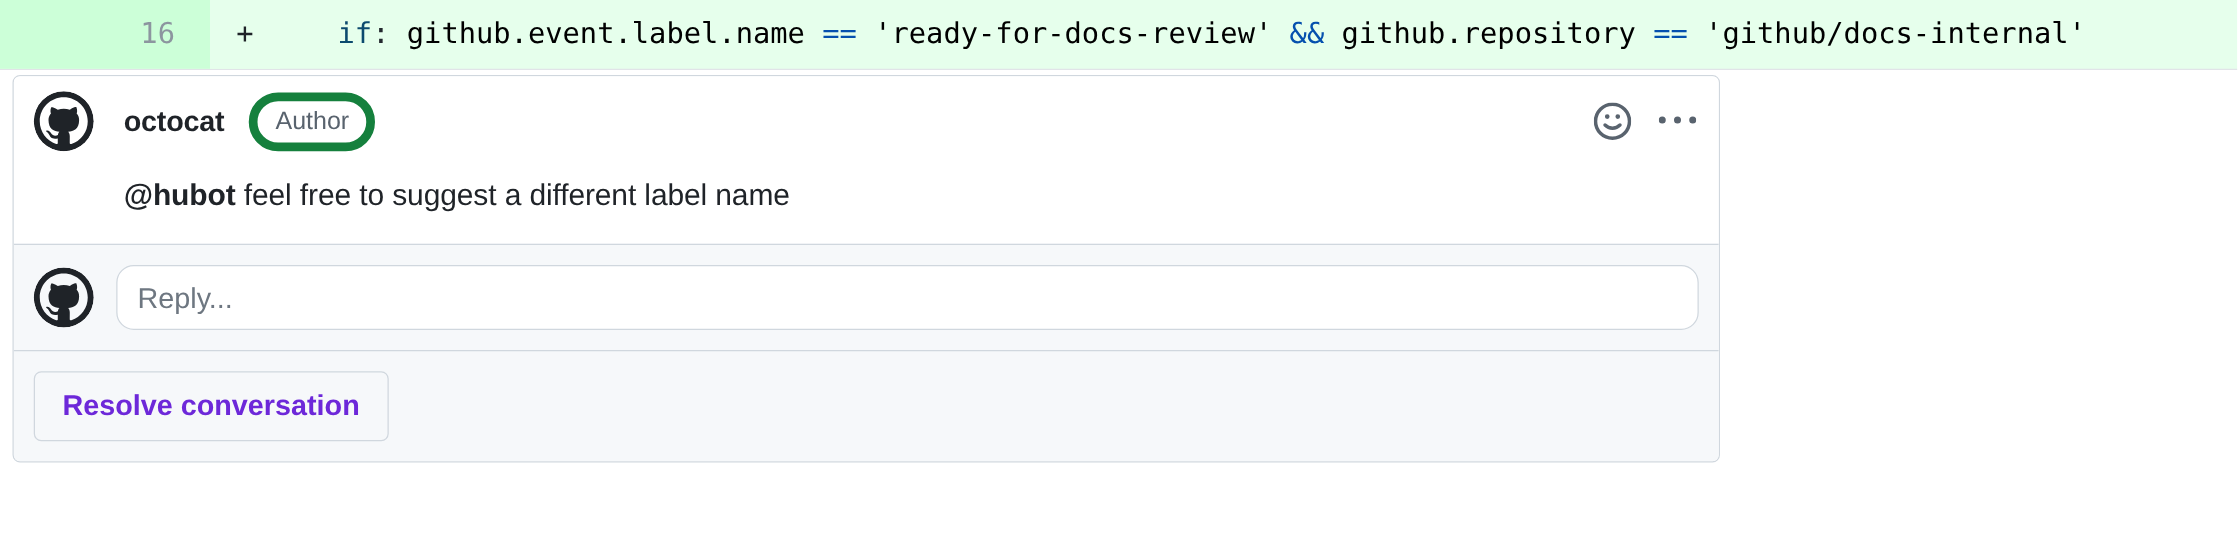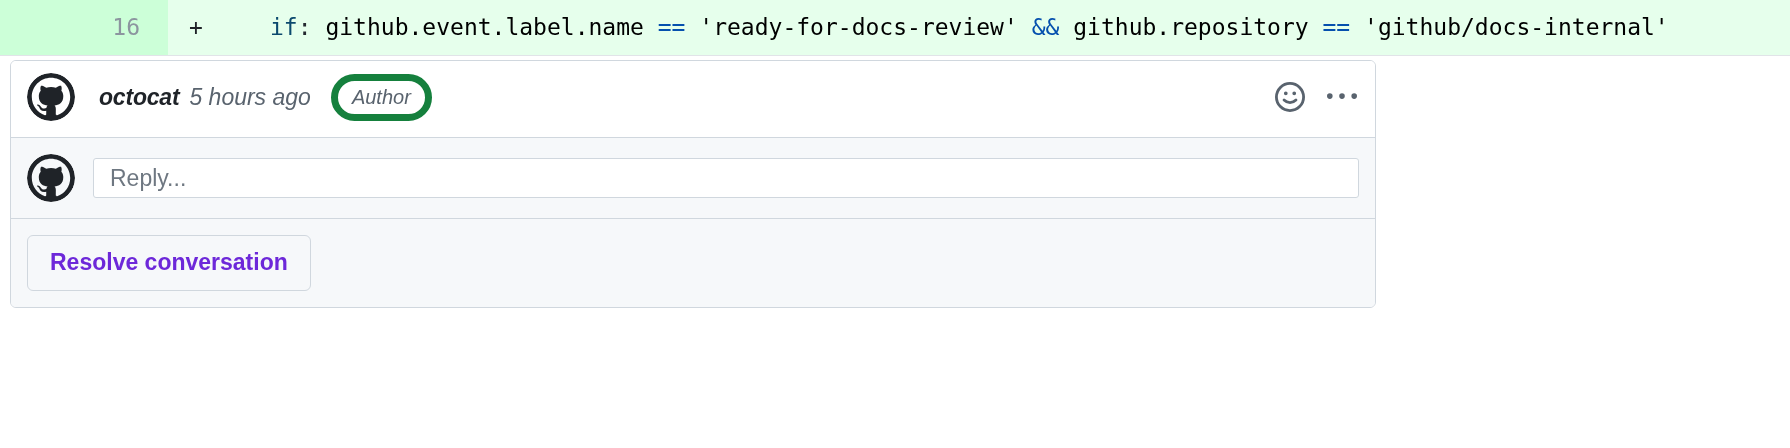--- a/index.html
+++ b/index.html
@@ -77,21 +77,20 @@
   .comment {
     background: #ffffff;
     padding: 16px 16px 20px 16px;
   }
 
   .comment-header {
     display: flex;
     align-items: center;
     height: 40px;
     position: relative;
-    font-style: italic;
   }
 
   .avatar {
     width: 48px;
     height: 48px;
     border-radius: 50%;
     background: #ffffff;
     flex: 0 0 auto;
     display: block;
   }
@@ -159,23 +158,23 @@
   .reply-row {
     display: flex;
     align-items: center;
     background: #f6f8fa;
     border-top: 1px solid #d0d7de;
     padding: 16px;
     gap: 18px;
   }
   .reply-input {
     flex: 1;
-    height: 40px;
+    height: 52px;
     border: 1px solid #d0d7de;
-    border-radius: 3px;
+    border-radius: 14px;
     background: #ffffff;
     padding: 0 16px;
     font-family: "Liberation Sans", sans-serif;
     font-size: 23px;
     color: #1f2328;
     outline: none;
   }
   .reply-input::placeholder { color: #6e7781; }
 
   
@@ -213,37 +212,39 @@
 
     <div class="comment">
 
       <div class="comment-header">
         <svg class="avatar" viewBox="0 0 16 16" aria-hidden="true">
           <circle cx="8" cy="8" r="8" fill="#1f2328"></circle>
           <path fill="#ffffff" transform="translate(1.6,1.6) scale(0.8)" d="M8 0C3.58 0 0 3.58 0 8c0 3.54 2.29 6.53 5.47 7.59.4.07.55-.17.55-.38 0-.19-.01-.82-.01-1.49-2.01.37-2.53-.49-2.69-.94-.09-.23-.48-.94-.82-1.13-.28-.15-.68-.52-.01-.53.63-.01 1.08.58 1.23.82.72 1.21 1.87.87 2.33.66.07-.52.28-.87.51-1.07-1.78-.2-3.64-.89-3.64-3.95 0-.87.31-1.59.82-2.15-.08-.2-.36-1.02.08-2.12 0 0 .67-.21 2.2.82.64-.18 1.32-.27 2-.27s1.36.09 2 .27c1.53-1.04 2.2-.82 2.2-.82.44 1.1.16 1.92.08 2.12.51.56.82 1.27.82 2.15 0 3.07-1.87 3.75-3.65 3.95.29.25.54.73.54 1.48 0 1.07-.01 1.93-.01 2.2 0 .21.15.46.55.38A8.01 8.01 0 0 0 16 8c0-4.42-3.58-8-8-8Z"></path>
         </svg>
 
         <span class="author-name">octocat</span>
-        <span class="timestamp">5 hours ago</span>
         <span class="author-badge">Author</span>
 
         <div class="header-actions">
           <button class="icon-btn" aria-label="add reaction">
             <svg width="30" height="30" viewBox="0 0 16 16" fill="currentColor" aria-hidden="true">
               <path d="M1.5 8a6.5 6.5 0 1 1 13 0 6.5 6.5 0 0 1-13 0ZM8 0a8 8 0 1 0 0 16A8 8 0 0 0 8 0ZM5.343 9.092a.75.75 0 0 0-1.049 1.072 5.203 5.203 0 0 0 7.412 0 .75.75 0 1 0-1.049-1.072 3.702 3.702 0 0 1-5.314 0ZM6.75 6a1 1 0 1 1-2 0 1 1 0 0 1 2 0Zm3.5 1a1 1 0 1 0 0-2 1 1 0 0 0 0 2Z"></path>
             </svg>
           </button>
           <button class="icon-btn" aria-label="show options">
             <svg width="30" height="30" viewBox="0 0 16 16" fill="currentColor" aria-hidden="true">
               <path d="M8 9a1.5 1.5 0 1 0 0-3 1.5 1.5 0 0 0 0 3ZM1.5 9a1.5 1.5 0 1 0 0-3 1.5 1.5 0 0 0 0 3Zm13 0a1.5 1.5 0 1 0 0-3 1.5 1.5 0 0 0 0 3Z"></path>
             </svg>
           </button>
         </div>
       </div>
 
+      <div class="comment-body">
+        <span class="mention">@hubot</span><span> feel free to suggest a different label name</span>
+      </div>
 
     </div>
 
     <div class="reply-row">
       <svg class="avatar" viewBox="0 0 16 16" aria-hidden="true">
         <circle cx="8" cy="8" r="8" fill="#1f2328"></circle>
         <path fill="#f6f8fa" transform="translate(1.6,1.6) scale(0.8)" d="M8 0C3.58 0 0 3.58 0 8c0 3.54 2.29 6.53 5.47 7.59.4.07.55-.17.55-.38 0-.19-.01-.82-.01-1.49-2.01.37-2.53-.49-2.69-.94-.09-.23-.48-.94-.82-1.13-.28-.15-.68-.52-.01-.53.63-.01 1.08.58 1.23.82.72 1.21 1.87.87 2.33.66.07-.52.28-.87.51-1.07-1.78-.2-3.64-.89-3.64-3.95 0-.87.31-1.59.82-2.15-.08-.2-.36-1.02.08-2.12 0 0 .67-.21 2.2.82.64-.18 1.32-.27 2-.27s1.36.09 2 .27c1.53-1.04 2.2-.82 2.2-.82.44 1.1.16 1.92.08 2.12.51.56.82 1.27.82 2.15 0 3.07-1.87 3.75-3.65 3.95.29.25.54.73.54 1.48 0 1.07-.01 1.93-.01 2.2 0 .21.15.46.55.38A8.01 8.01 0 0 0 16 8c0-4.42-3.58-8-8-8Z"></path>
       </svg>
       <input class="reply-input" type="text" placeholder="Reply..." style="">
     </div>

